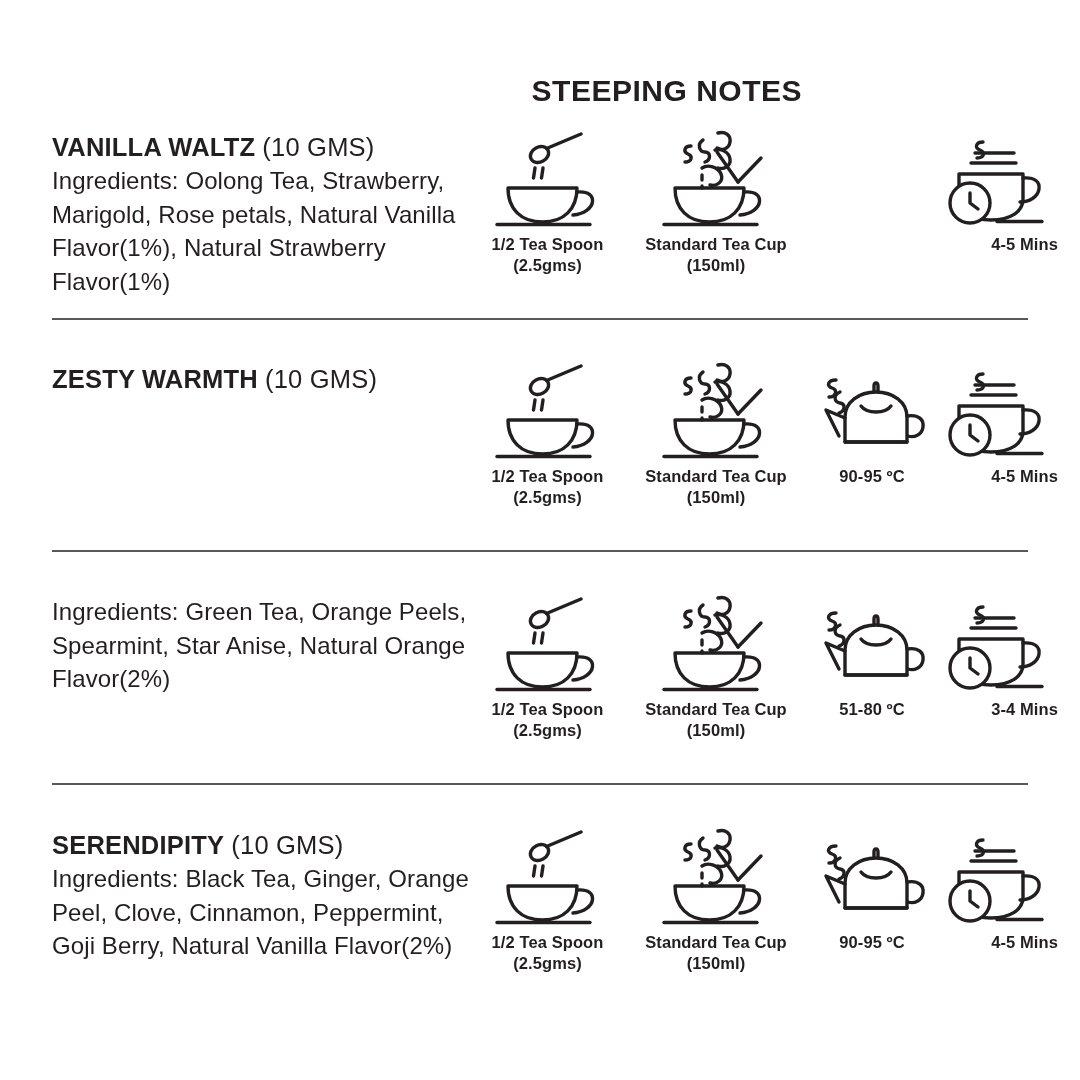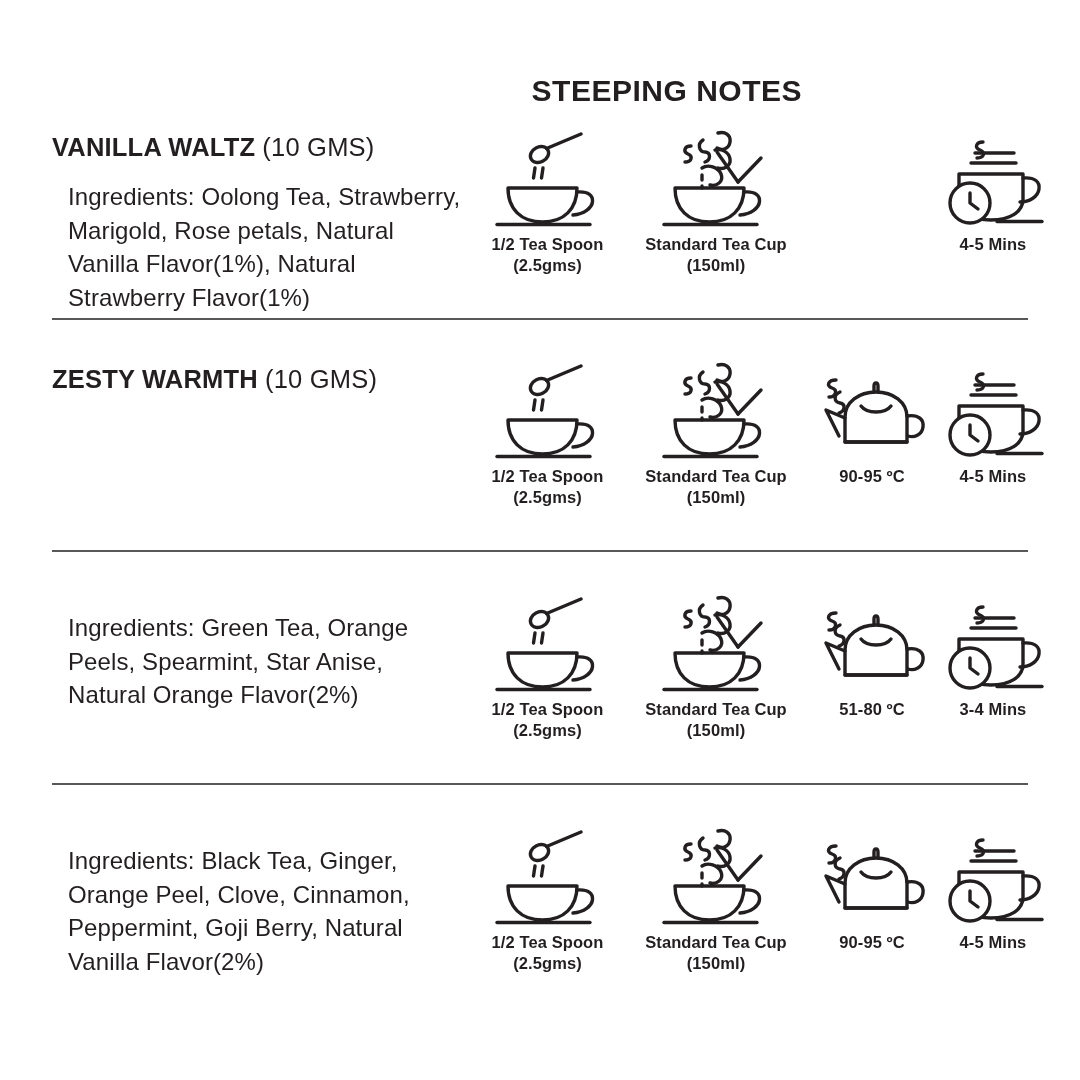--- a/index.html
+++ b/index.html
@@ -47,41 +47,41 @@
     line-height:34px;
     margin:0 0 0 0;
     white-space:nowrap;
   }
   .prod-name{font-weight:700;letter-spacing:0.2px;}
   .prod-size{font-weight:400;letter-spacing:0.2px;}
   .prod-ing{
     font-size:24px;
     line-height:33.5px;
     font-weight:400;
-    margin:16px;
+    margin:0;
     letter-spacing:0.1px;
   }
 
   
   .icons{
     position:absolute;
     left:466px;
     top:0;
     width:600px;
     height:170px;
   }
   .icell{
     position:absolute;
     top:0;
     text-align:center;
   }
   .icell-0{left:4px;width:155px;}
   .icell-1{left:161px;width:178px;}
   .icell-2{left:340px;width:132px;}
-  .icell-3{left:462px;width:130px;}
+  .icell-3{left:462px;width:130px;text-align:right;}
 
   .iconbox{
     height:98px;
     display:flex;
     align-items:flex-end;
     justify-content:center;
   }
   .iconbox svg{display:block;}
 
   .cap{
@@ -343,20 +343,24 @@
           </svg>
         </div>
         <div class="cap">3-4 Mins</div>
       </div>
 
     </div>
   </div>
 
   <div class="row row-4">
     <div class="text-col">
+      <div class="prod-head">
+        <span class="prod-name">SERENDIPITY</span>
+        <span class="prod-size">(10 GMS)</span>
+      </div>
       <div class="prod-ing">Ingredients: Black Tea, Ginger, Orange Peel, Clove, Cinnamon, Peppermint, Goji Berry, Natural Vanilla Flavor(2%)</div>
     </div>
     <div class="icons">
 
       <div class="icell icell-0">
         <div class="iconbox">
           <svg width="118" height="96" viewBox="0 0 118 96" fill="none" stroke="#231f20" stroke-width="3.4" stroke-linecap="round" stroke-linejoin="round">
             <ellipse cx="50.5" cy="22.5" rx="9.5" ry="7.5" transform="rotate(-28 50.5 22.5)"></ellipse>
             <path d="M57.5 16.5 L92 2"></path>
             <path d="M46 36 L44.5 46"></path>

